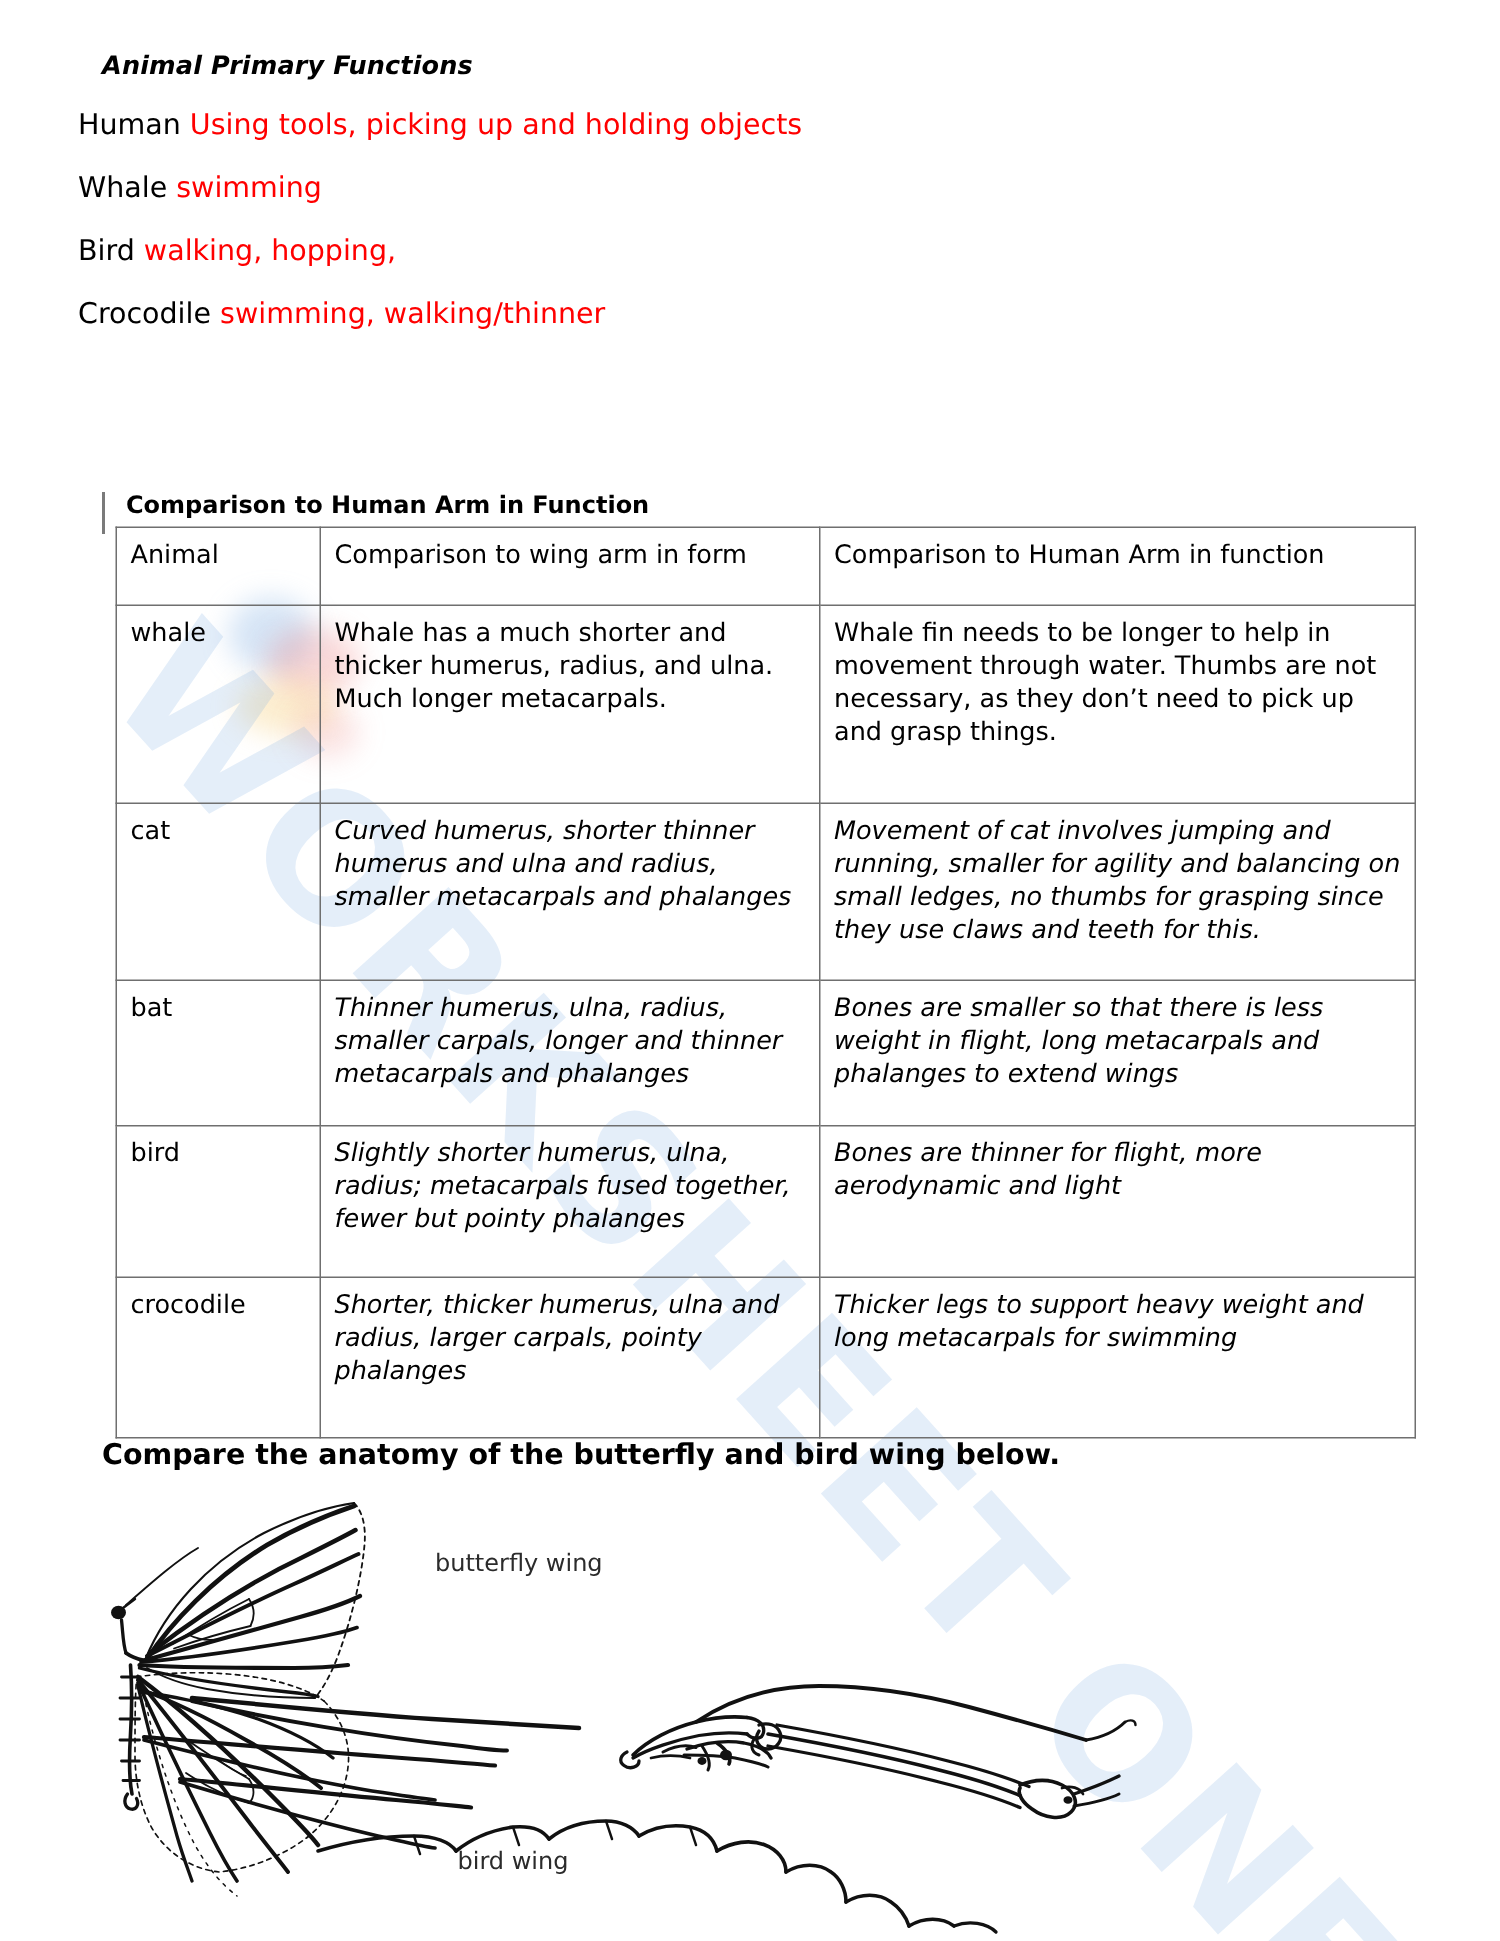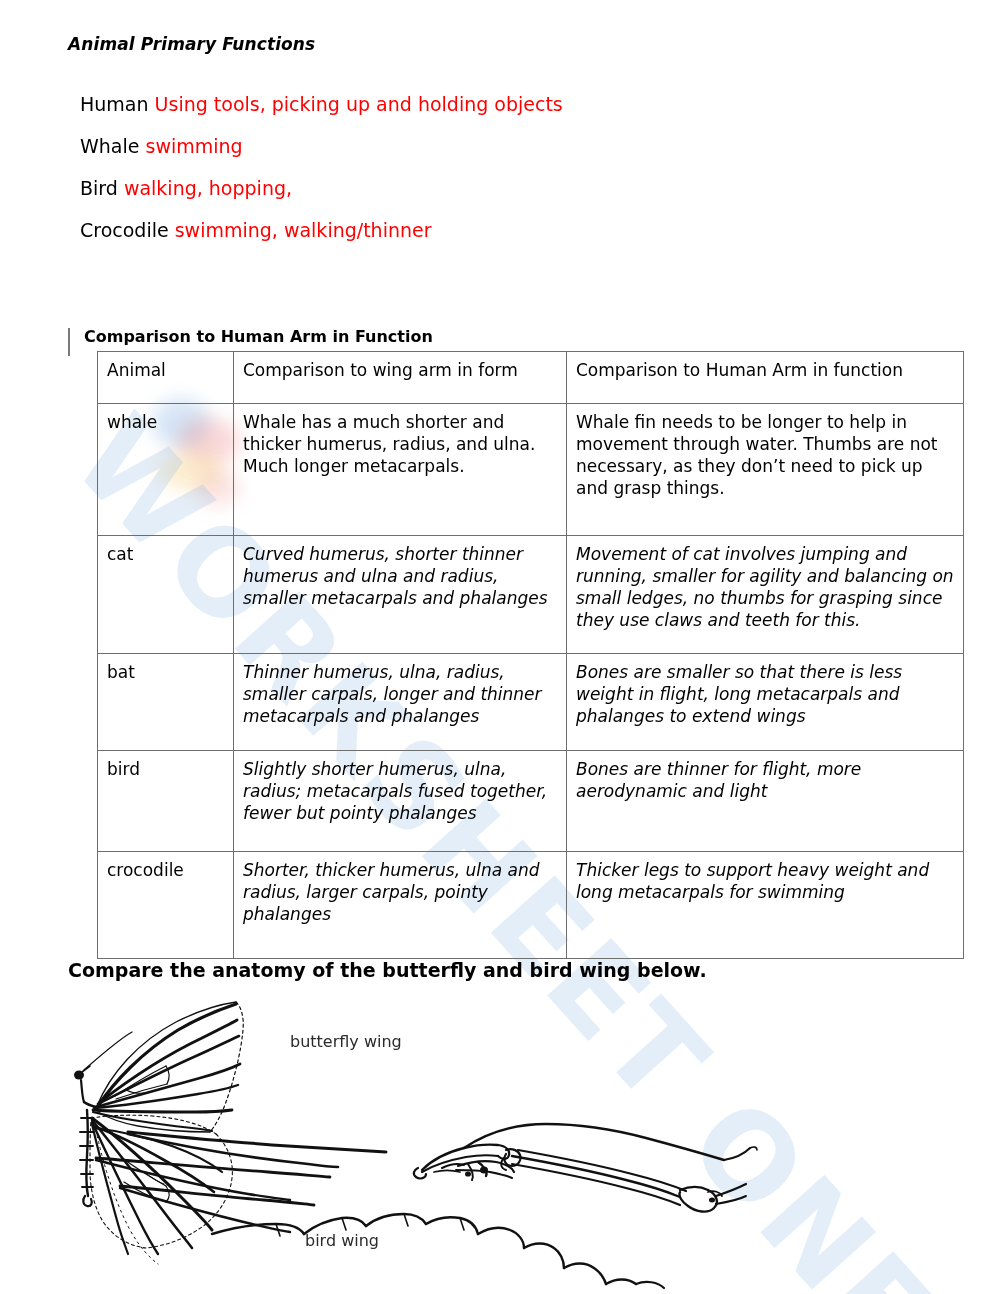--- a/index.html
+++ b/index.html
@@ -59,25 +59,24 @@
     left: 68px;
     top: 34px;
     font-size: 17px;
     font-weight: 700;
     letter-spacing: 0.1px;
     z-index: 2;
     font-style: italic;
   }
   .qa-list {
     position: absolute;
-    left: 80px;
+    left: 52px;
     top: 72px;
     width: 860px;
     z-index: 2;
-    margin-top: 21px;
   }
   .qa-line {
     font-size: 19px;
     line-height: 22px;
     margin-bottom: 20px;
     color: #000000;
     white-space: nowrap;
   }
   .qa-answer { color: #ff0000; }
 
@@ -105,21 +104,20 @@
   
   .cmp-table {
     position: absolute;
     left: 77px;
     top: 351px;
     width: 866px;
     border-collapse: collapse;
     table-layout: fixed;
     z-index: 2;
     background: transparent;
-    margin-left: 20px;
   }
   .cmp-table td {
     border: 1px solid #6f6f6f;
     vertical-align: top;
     padding: 7px 9px 7px 9px;
     font-size: 17px;
     line-height: 22px;
     background: transparent;
   }
   .cmp-table col.c-animal { width: 136px; }

